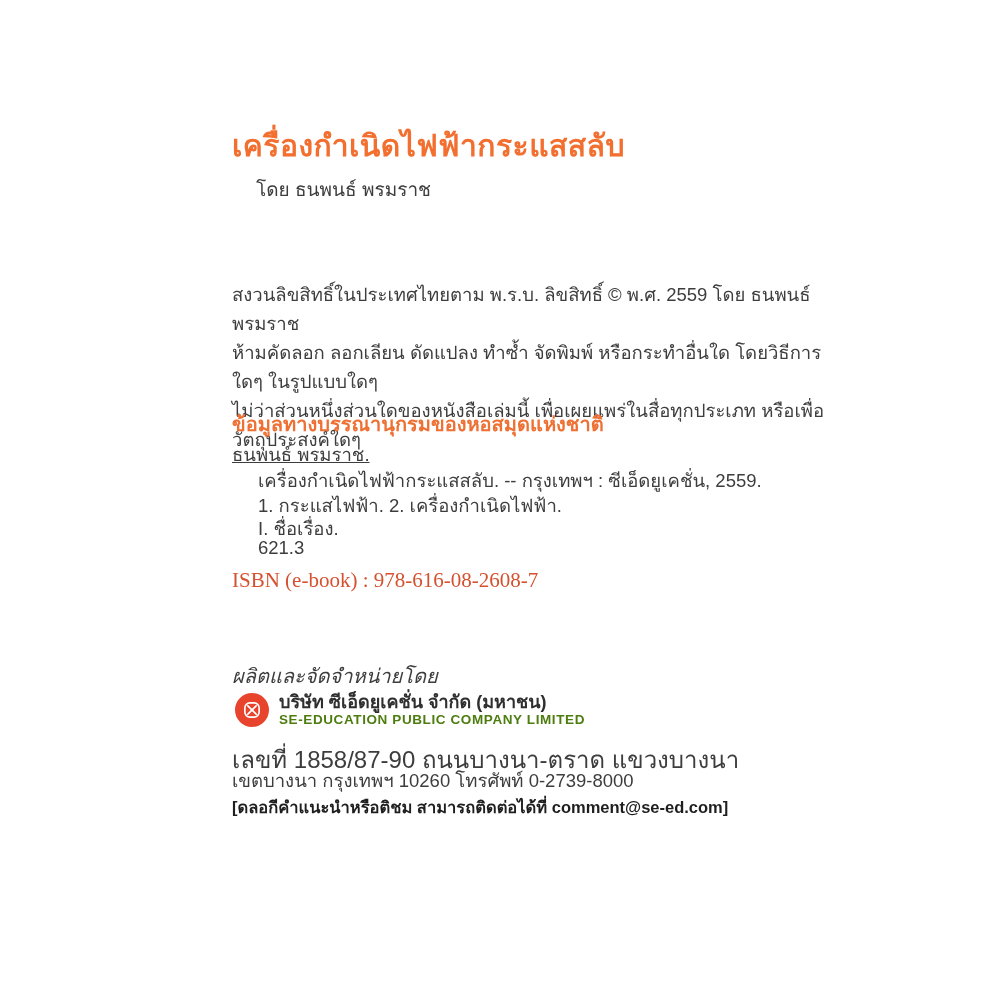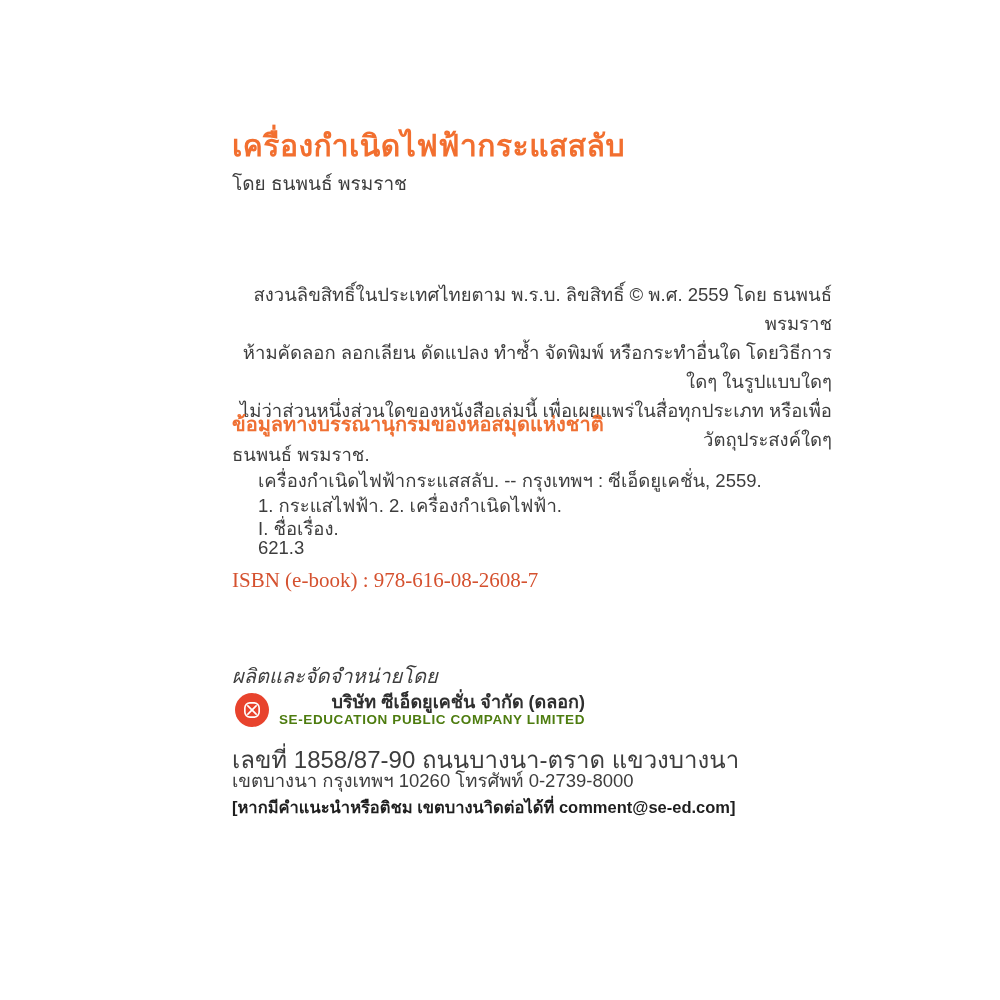--- a/index.html
+++ b/index.html
@@ -5,51 +5,51 @@
   * { margin: 0; padding: 0; box-sizing: border-box; }
   html, body { background: #ffffff; }
   body { font-family: "Liberation Sans", sans-serif; }
   .page {
     position: relative;
     width: 892px;
     height: 1000px;
     background: #ffffff;
     overflow: hidden;
     color: #3d3d3d;
-    text-align: right;
   }
   .abs { position: absolute; left: 232px; }
   .book-title {
     top: 122px;
     font-size: 30px;
     font-weight: bold;
     color: #f26f2f;
     letter-spacing: 0.5px;
   }
   .byline {
-    top: 168px;
+    top: 174px;
     font-size: 19px;
     color: #3d3d3d;
+    margin-left: 24px;
   }
   .copyright {
     top: 260px;
     font-size: 18.5px;
     line-height: 29px;
     color: #3d3d3d;
     width: 600px;
     margin-top: 20px;
   }
   .catalog-heading {
     top: 408px;
     font-family: "Liberation Serif", serif;
     font-size: 20px;
     font-weight: bold;
     color: #ef7033;
   }
-  .catalog-author { top: 440px; font-size: 18.5px; }
+  .catalog-author { top: 440px; font-size: 18.5px; text-decoration: underline; }
   .catalog-entry  { top: 466px; left: 258px; font-size: 18.5px; }
   .catalog-subj   { top: 491px; left: 258px; font-size: 18.5px; }
   .catalog-titent { top: 514px; left: 258px; font-size: 18.5px; }
   .catalog-ddc    { top: 537px; left: 258px; font-size: 18.5px; }
   .isbn-line {
     top: 568px;
     font-family: "Liberation Serif", serif;
     font-size: 21px;
     color: #d5512f;
   }
@@ -134,24 +134,24 @@
     <span class="logo-circle">
       <svg width="22" height="22" viewBox="0 0 24 24" aria-hidden="true">
         <g fill="none" stroke="#ffffff" stroke-width="1.8" stroke-linecap="round">
           <rect x="4.2" y="4.2" width="15.6" height="15.6" rx="5.5"></rect>
           <path d="M7.5 7.5 L16.5 16.5"></path>
           <path d="M16.5 7.5 L7.5 16.5"></path>
         </g>
       </svg>
     </span>
     <span class="company-names">
-      <span class="company-th">บริษัท ซีเอ็ดยูเคชั่น จำกัด (ดลอก)</span>
+      <span class="company-th">บริษัท ซีเอ็ดยูเคชั่น จำกัด (มหาชน)</span>
       <span class="company-en">SE-EDUCATION  PUBLIC  COMPANY  LIMITED</span>
     </span>
   </div>
 
   <div class="abs address-1">เลขที่ 1858/87-90 ถนนบางนา-ตราด แขวงบางนา</div>
 
   <div class="abs address-2">เขตบางนา กรุงเทพฯ 10260 โทรศัพท์ 0-2739-8000</div>
 
-  <div class="abs contact-note">[หากมีคำแนะนำหรือติชม เขตบางนาิดต่อได้ที่  comment@se-ed.com]</div>
+  <div class="abs contact-note">[ดลอกีคำแนะนำหรือติชม สามารถติดต่อได้ที่  comment@se-ed.com]</div>
 
 </div>
 
 </body></html>

